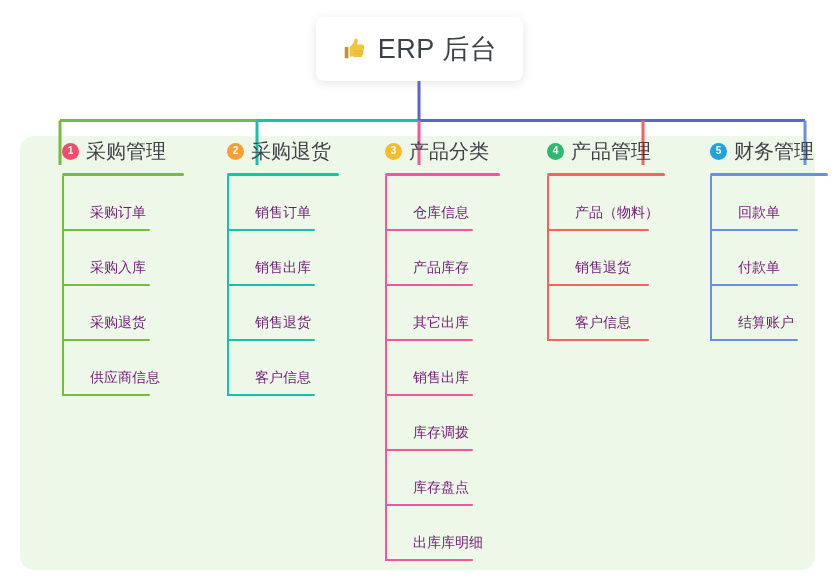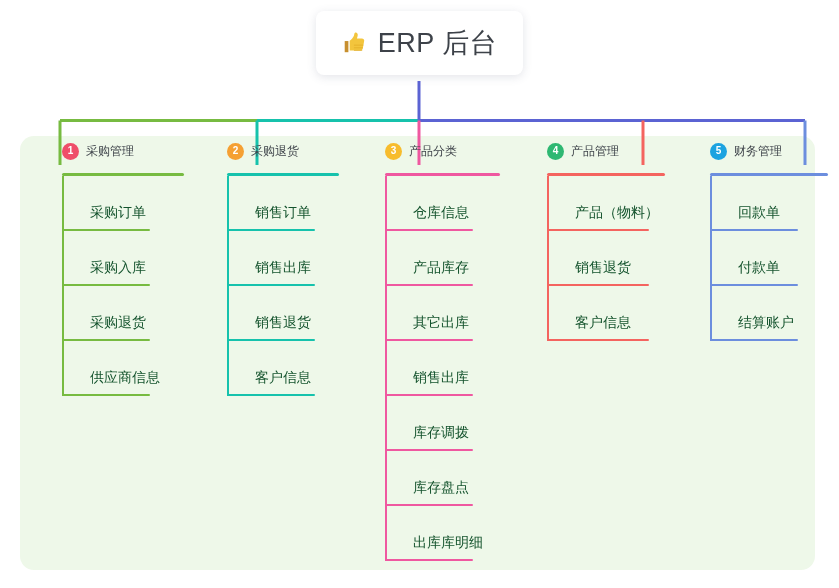--- a/index.html
+++ b/index.html
@@ -13,21 +13,21 @@
     position: relative;
     overflow: hidden;
     font-family: "Liberation Sans", "DejaVu Sans", sans-serif;
     color: #3b4048;
   }
 
   
   #root-node {
     position: absolute;
     left: 316px;
-    top: 11px;
+    top: 17px;
     width: 207px;
     height: 64px;
     background: #ffffff;
     border-radius: 8px;
     box-shadow: 0 2px 10px rgba(80, 90, 120, 0.16);
     display: flex;
     align-items: center;
     justify-content: center;
     gap: 10px;
   }
@@ -93,21 +93,21 @@
     color: #ffffff;
     font-size: 10px;
     font-weight: 700;
     display: flex;
     align-items: center;
     justify-content: center;
     flex: 0 0 auto;
     line-height: 1;
   }
   .col-title {
-    font-size: 12px;
+    font-size: 20px;
     font-weight: 400;
     color: #3d4249;
     white-space: nowrap;
   }
   .col-rule {
     position: absolute;
     left: 22px;
     top: 37px;
     height: 3px;
     border-radius: 2px;
@@ -121,21 +121,21 @@
   }
   .leaf {
     position: relative;
     height: 55px;
   }
   .leaf-label {
     position: absolute;
     left: 28px;
     bottom: 9px;
     font-size: 14px;
-    color: #14532d;
+    color: #701a75;
     white-space: nowrap;
   }
   .leaf-rule {
     position: absolute;
     left: 0;
     bottom: 0;
     height: 2px;
     border-radius: 1px;
   }
   .leaf-stem {

